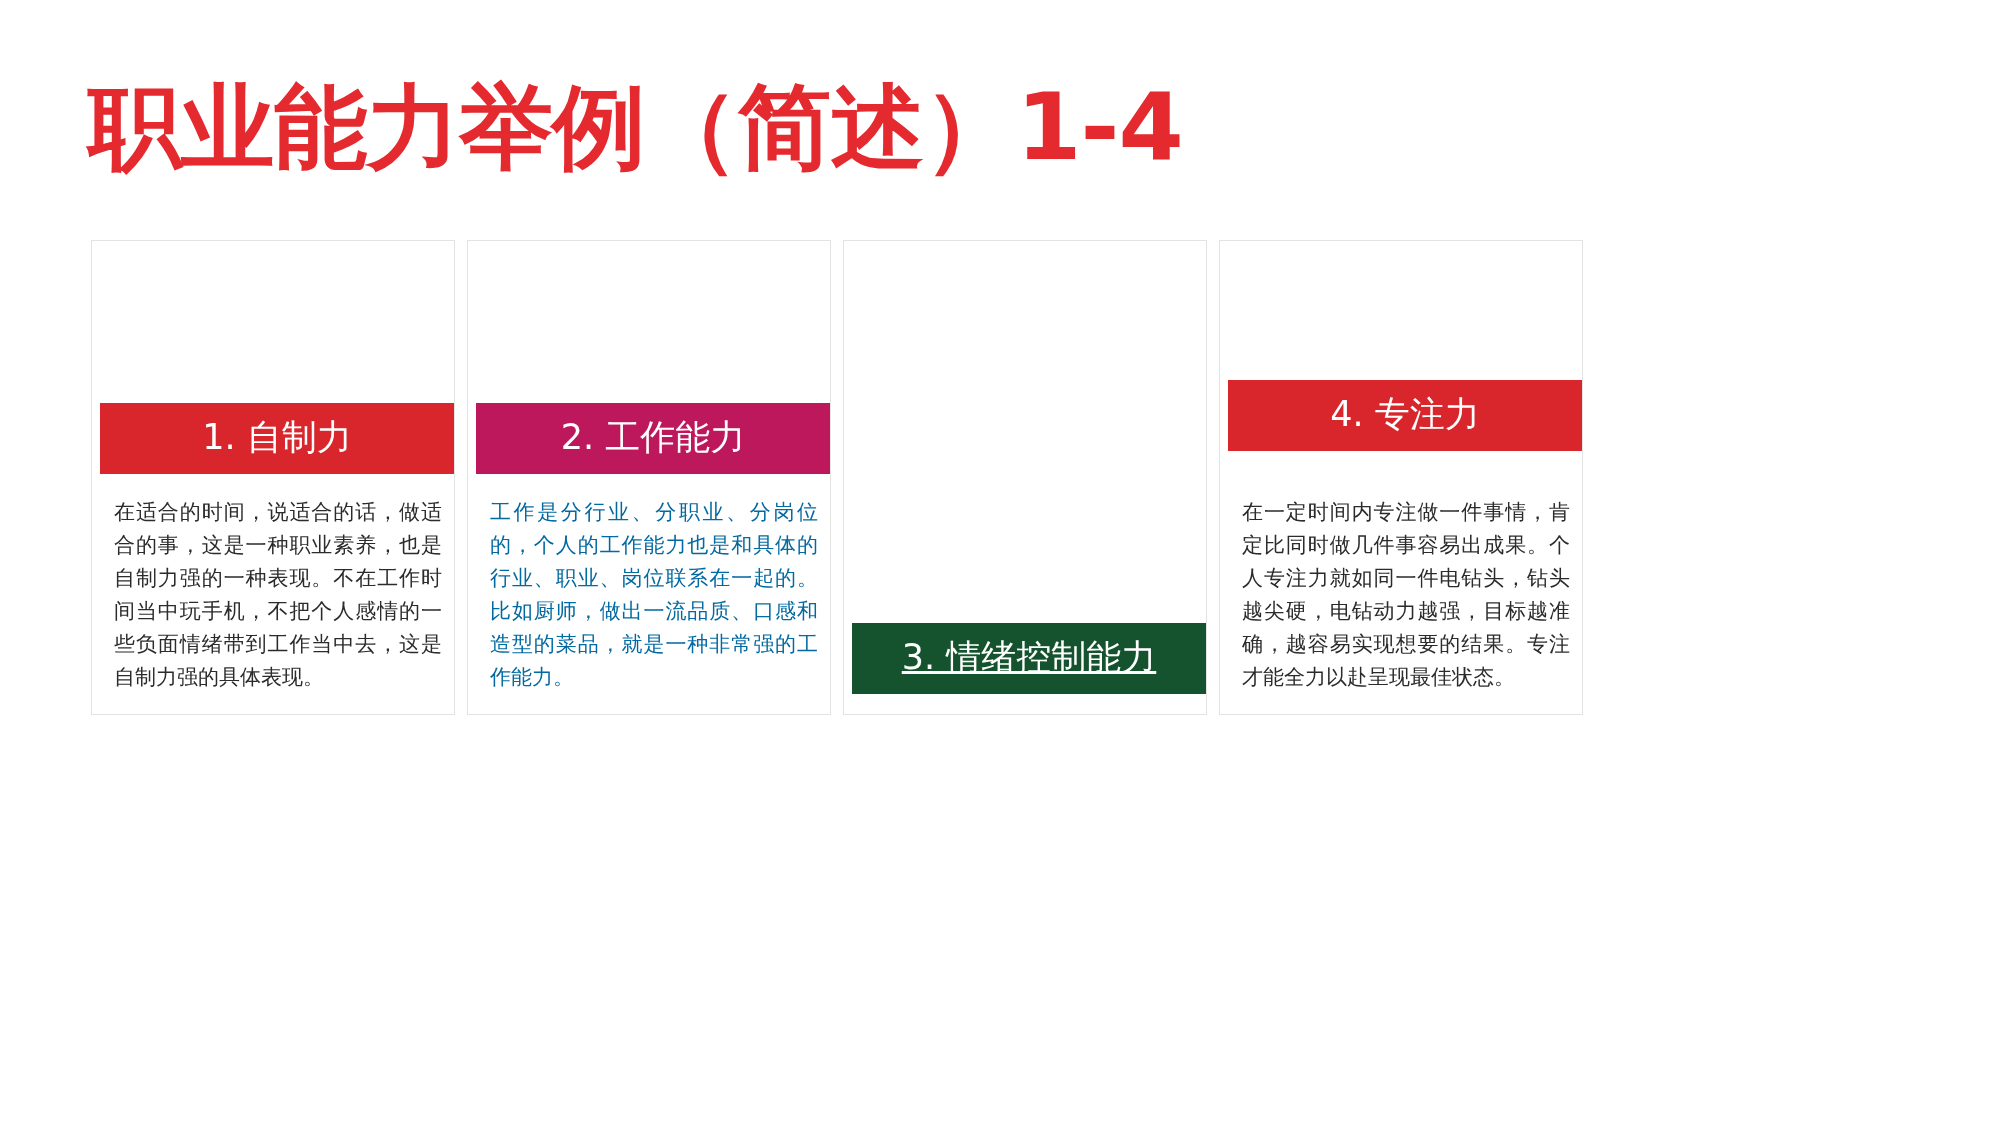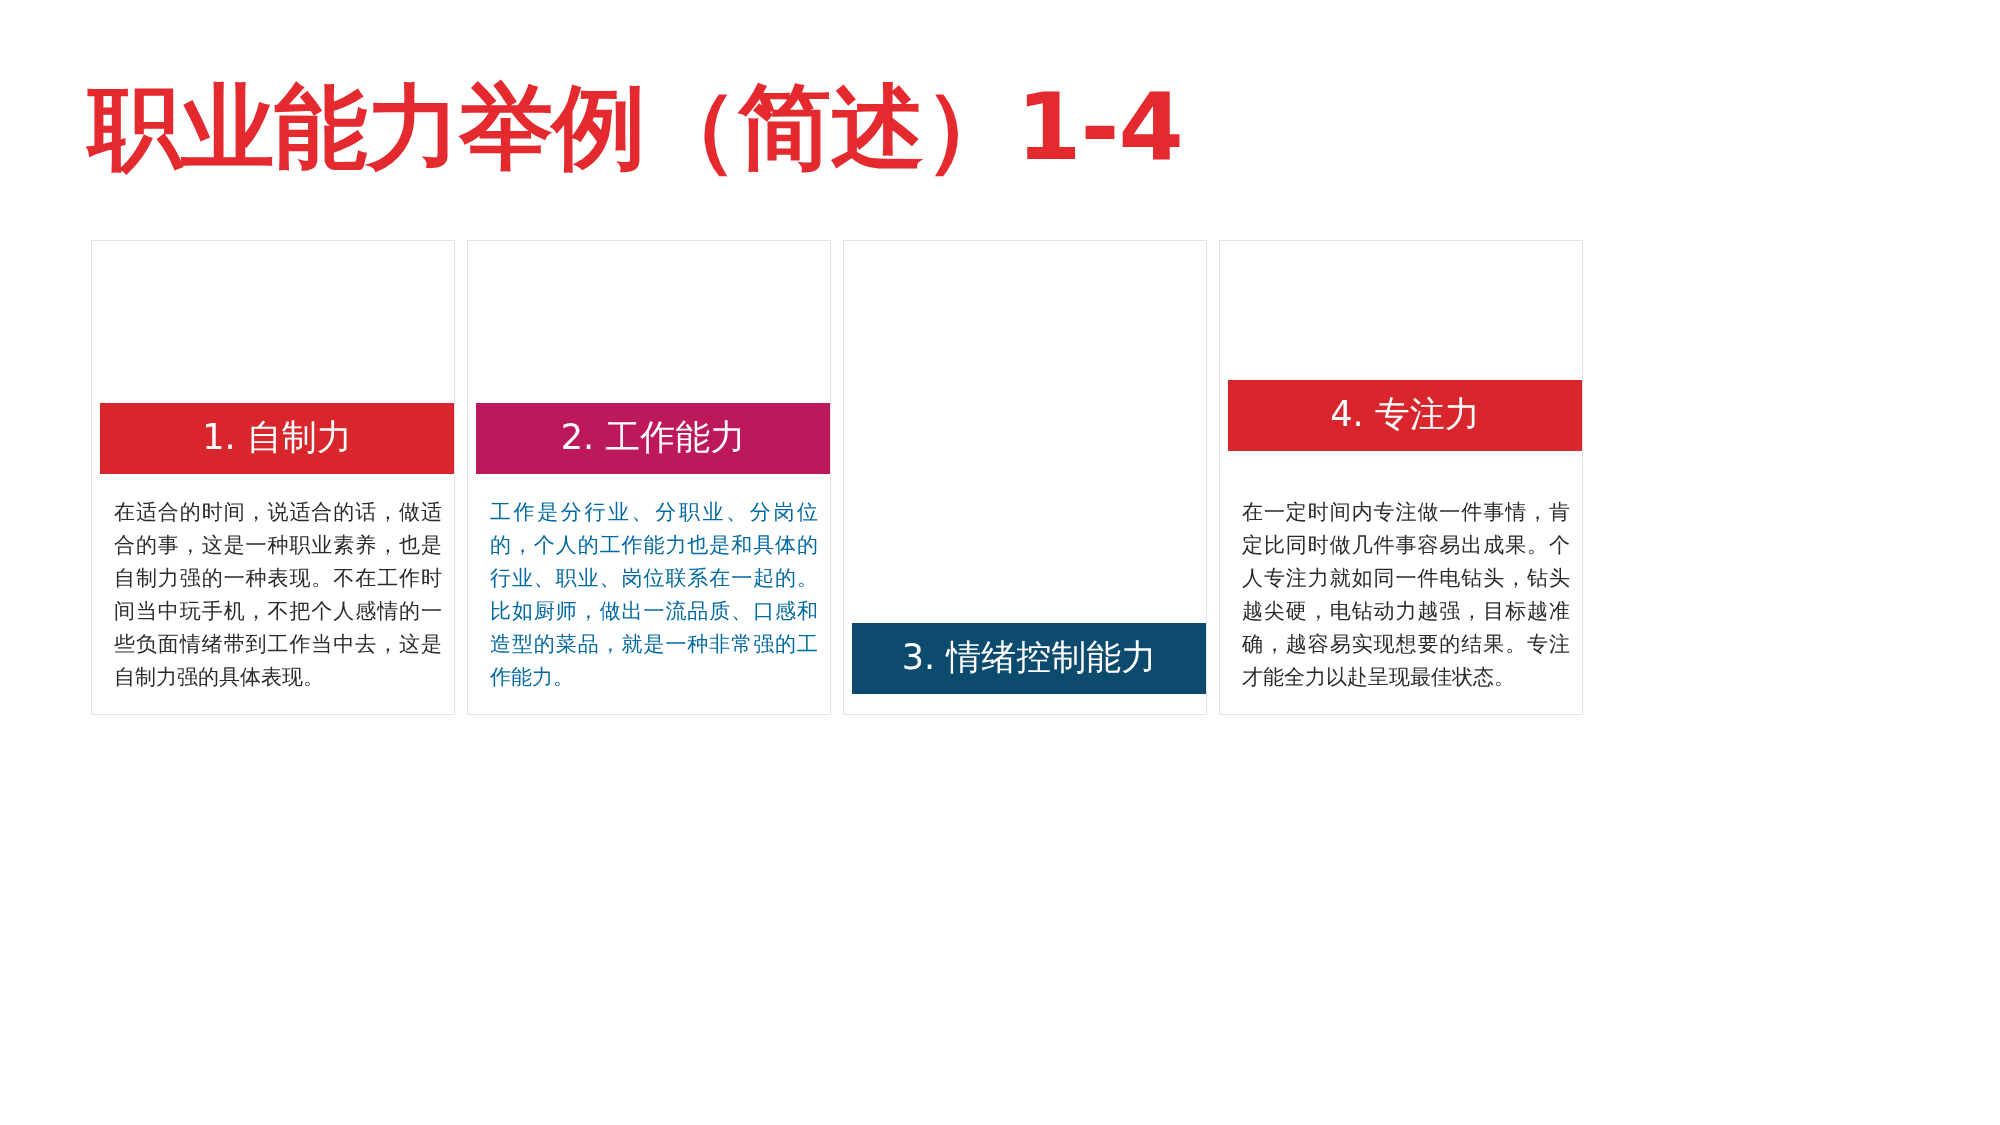--- a/index.html
+++ b/index.html
@@ -88,21 +88,21 @@
       <div class="card-header" style="background: rgb(216, 38, 44);">1. 自制力</div>
       <div class="card-body" style="color: rgb(43, 43, 43);">在适合的时间，说适合的话，做适合的事，这是一种职业素养，也是自制力强的一种表现。不在工作时间当中玩手机，不把个人感情的一些负面情绪带到工作当中去，这是自制力强的具体表现。</div>
     </div>
 
     <div class="card" style="border-color: rgb(227, 227, 227);">
       <div class="card-header" style="background: #be185d;">2. 工作能力</div>
       <div class="card-body" style="color: #0369a1;">工作是分行业、分职业、分岗位的，个人的工作能力也是和具体的行业、职业、岗位联系在一起的。比如厨师，做出一流品质、口感和造型的菜品，就是一种非常强的工作能力。</div>
     </div>
 
     <div class="card" style="border-color: rgb(227, 227, 227);">
-      <div class="card-header" style="background: #0c4a6e;">3. 情绪控制能力</div>
+      <div class="card-header" style="background: #14532d; text-decoration: underline;">3. 情绪控制能力</div>
     </div>
 
     <div class="card" style="border-color: rgb(227, 227, 227); gap: 23px;">
       <div class="card-header" style="background: rgb(216, 38, 44);">4. 专注力</div>
       <div class="card-body" style="color: rgb(43, 43, 43);">在一定时间内专注做一件事情，肯定比同时做几件事容易出成果。个人专注力就如同一件电钻头，钻头越尖硬，电钻动力越强，目标越准确，越容易实现想要的结果。专注才能全力以赴呈现最佳状态。</div>
     </div>
 
   </div>
 
 </div>

